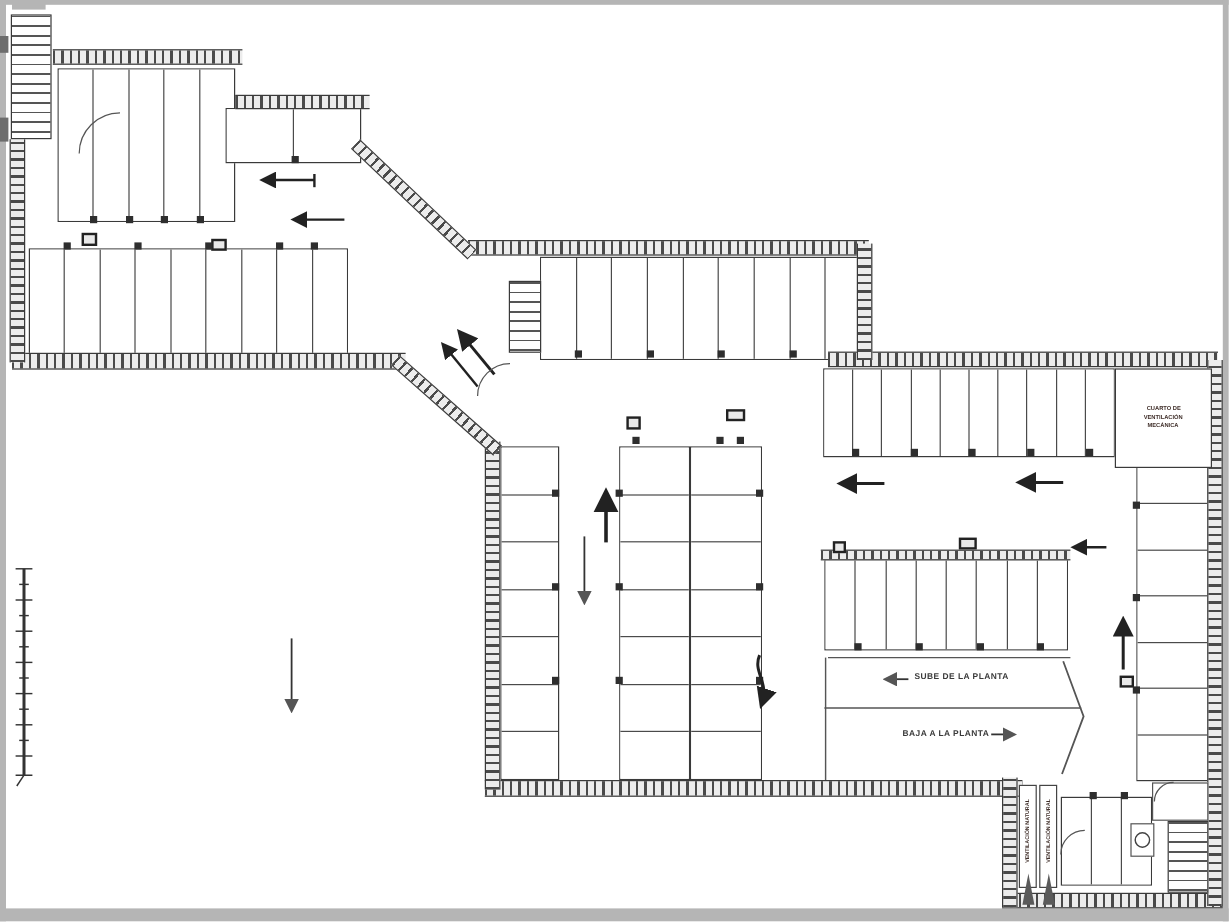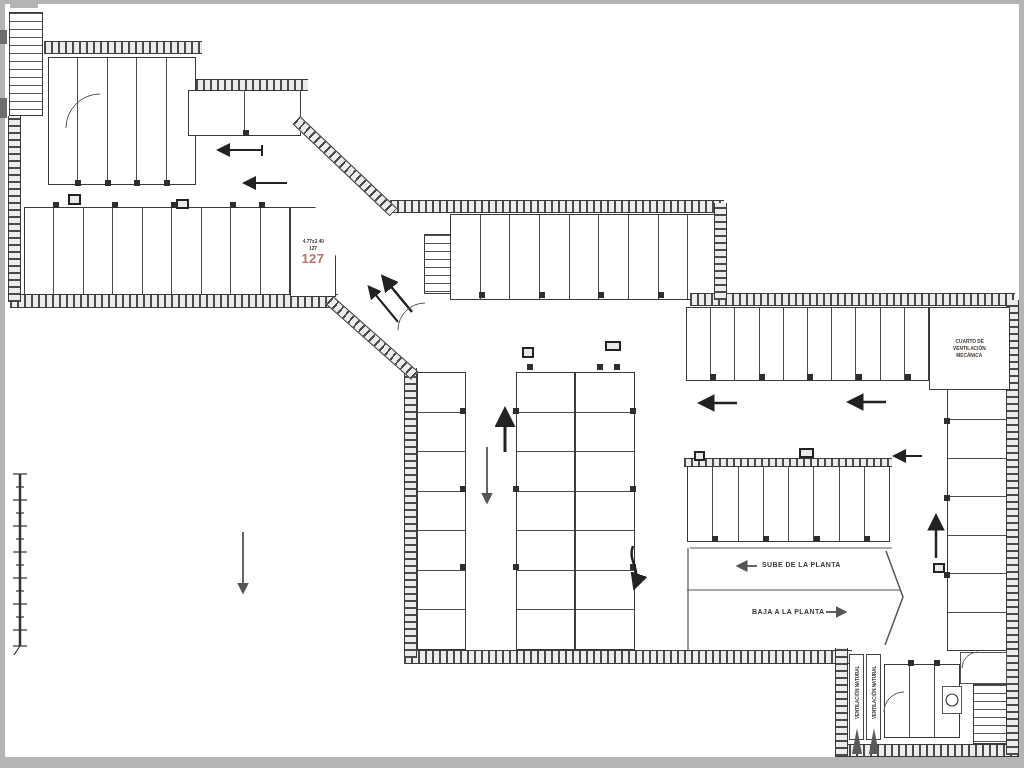--- a/index.html
+++ b/index.html
@@ -620,25 +620,20 @@
       <div class="mark" style="left: 944px; top: 495px;"></div>
       <div class="mark" style="left: 944px; top: 572px;"></div>
     </div>
 
   <div id="vent-room" style="left:929px;top:307px;width:81px;height:83px;">
     <span class="sm">CUARTO DE</span>
     <span class="sm">VENTILACIÓN</span>
     <span class="sm">MECÁNICA</span>
   </div>
 
-  <div id="stall-127" style="left:290px;top:207px;width:46px;height:90px;">
-    <span class="sm">4.77x2.40</span>
-    <span class="sm">127</span>
-    <span class="big" style="font-size:13px">127</span>
-  </div>
 
   <div class="shaft" style="left:849px;top:654px;width:15px;height:86px;">
     <span class="vtext">VENTILACIÓN NATURAL</span>
     <div class="tri"></div>
   </div>
   <div class="shaft" style="left:866px;top:654px;width:15px;height:86px;">
     <span class="vtext">VENTILACIÓN NATURAL</span>
     <div class="tri"></div>
   </div>
 

